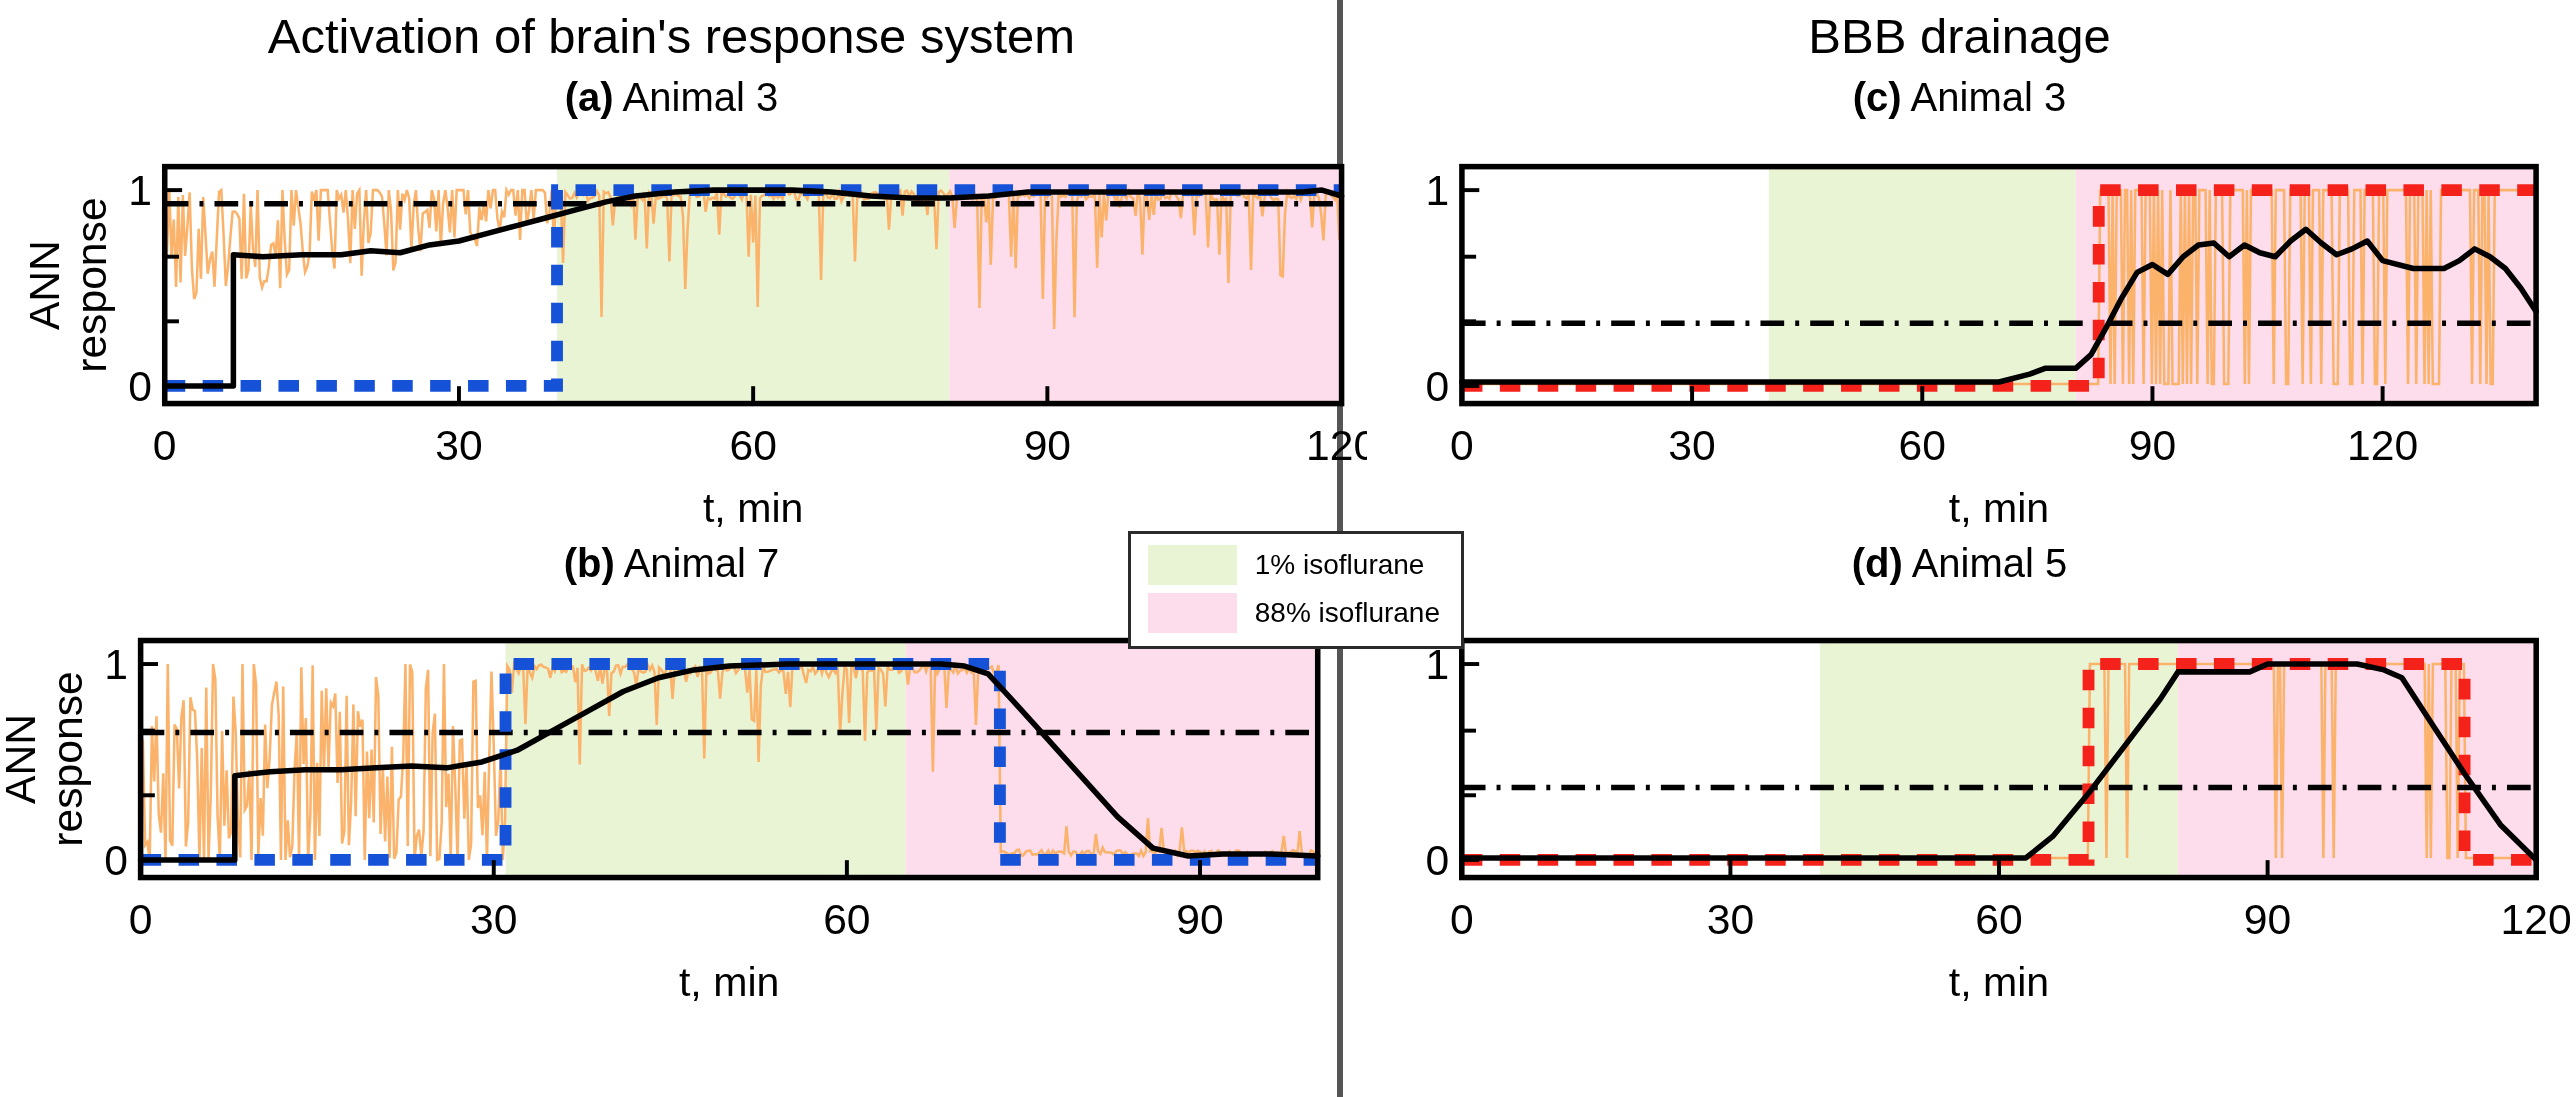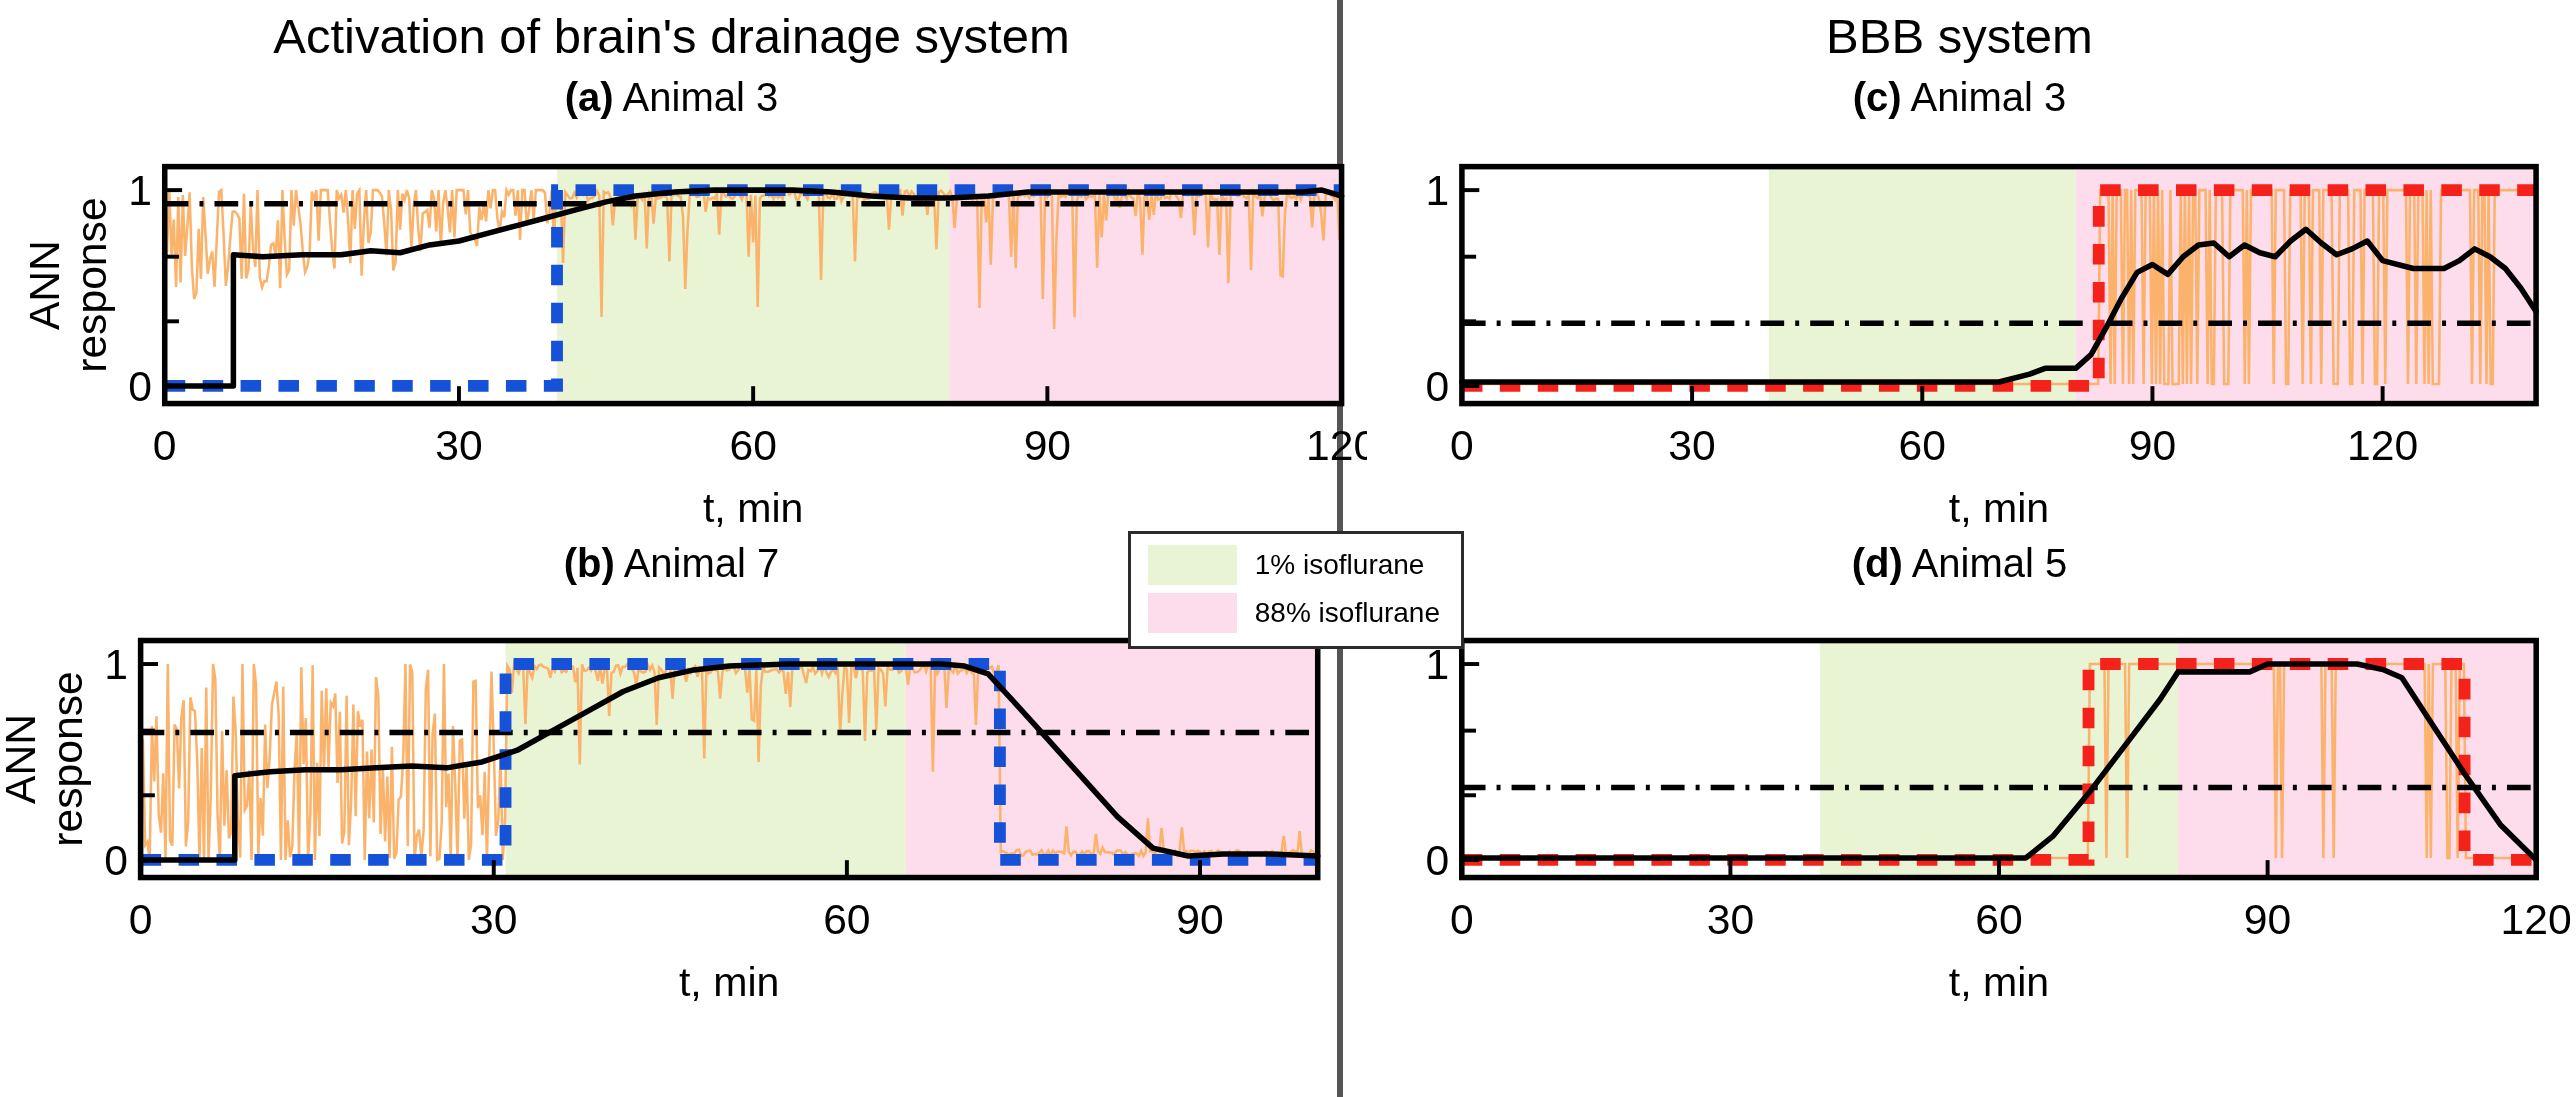--- a/index.html
+++ b/index.html
@@ -66,23 +66,23 @@
   text { font-family: "Liberation Sans", sans-serif; }
   .tick-label { font-size: 54px; fill: #000; }
   .axis-title { font-size: 52px; fill: #000; }
   .ylab { font-size: 54px; fill: #000; }
 </style>
 </head>
 <body>
 
 <div id="figure">
 
-  <div class="group-title" style="left:0px; top:8px; width:1343px;">Activation of brain's drainage system</div>
-
-  <div class="group-title" style="left:1343px; top:8px; width:1233px;">BBB system</div>
+  <div class="group-title" style="left:0px; top:8px; width:1343px;">Activation of brain's response system</div>
+
+  <div class="group-title" style="left:1343px; top:8px; width:1233px;">BBB drainage</div>
 
   <div class="divider" style="left: 1337px; top: 0px; width: 5.5px; height: 1098px; background: rgb(85, 85, 85);"></div>
 
   <div class="panel" style="left:0px; top:75px;padding-left:24px;">
       <div class="panel-title" style="left: 0px; top: 0px; width: 1343px;"><b>(a)</b><span> Animal 3</span></div>
       <svg width="1343" height="466" viewBox="0 0 1700 590">
         <rect x="674.6666666666666" y="116" width="496.66666666666663" height="300" fill="#e9f4d5"></rect>
         <rect x="1171.3333333333333" y="116" width="496.66666666666674" height="300" fill="#fddcec"></rect>
         <polyline points="178,249.72793153297806 180.8653846153846,224.02181147382933 183.73076923076923,145.75206611570252 186.59615384615384,228.25587993629935 189.46153846153845,183.14840290673646 192.32692307692307,268.27380532736424 195.19230769230768,154.42140825451116 198.05769230769232,262.66877792492744 200.92307692307693,152.09663675558738 203.78846153846155,229.12824764729464 206.65384615384616,191.97249649857037 209.51923076923077,148.41309025745255 212.3846153846154,244.33209199971805 215.25,283.58062667136414 218.1153846153846,275.6119096116042 220.98076923076923,194.84546973753206 223.84615384615384,258.0652559260351 226.71153846153845,154.55242853689987 229.5769230769231,201.14329104880272 232.44230769230768,251.67081130588122 235.3076923076923,233.54732248749298 238.1730769230769,223.46811219687638 241.03846153846155,268.17145669522114 243.90384615384613,206.86836822699814 246.76923076923077,148.06218206936478 249.6346153846154,145.75206611570252 252.5,201.62056619196767 255.3653846153846,267.09946693291386 258.2307692307692,241.85687974724834 261.09615384615387,205.47696819163164 263.96153846153845,172.92784953098666 266.8269230769231,172.74041556528948 269.6923076923077,176.01777344176674 272.5576923076923,182.1841605981494 275.4230769230769,258.07714511678387 278.28846153846155,150.5106475381744 281.1538461538462,257.59714403607836 284.0192307692308,246.26041950611906 286.88461538461536,165.0910509479862 289.75,219.47605879911154 292.6153846153846,242.91484423305724 295.4807692307692,145.75206611570252 298.3461538461538,256.5756971831993 301.21153846153845,269.1000594497473 304.0769230769231,260.951308466191 306.9423076923077,261.2839771155695 309.80769230769226,242.91214835562536 312.6730769230769,215.20494303172987 315.53846153846155,213.21105609560425 318.4038461538462,227.87847278380468 321.2692307692308,184.08513771577992 324.1346153846154,269.87146603988066 327,145.75206611570252 329.86538461538464,208.63677592987278 332.7307692307692,252.60264609900213 335.5961538461538,246.84172030726722 338.46153846153845,145.75206611570252 341.3269230769231,190.6696719671532 344.19230769230774,145.75206611570252 347.0576923076923,167.3788106588698 349.9230769230769,187.9281434829277 352.78846153846155,223.23547458696646 355.6538461538462,249.5140883927906 358.5192307692308,242.69387502392706 361.38461538461536,225.44674770049969 364.25,147.59650738951404 367.11538461538464,159.05106497020978 369.9807692307693,145.75206611570252 372.84615384615387,209.78956518937036 375.71153846153845,145.75206611570252 378.5769230769231,145.75206611570252 381.4423076923077,145.75206611570252 384.3076923076923,145.75206611570252 387.1730769230769,184.21085729432585 390.03846153846155,222.3184251808085 392.90384615384613,244.95874140706587 395.7692307692308,145.75206611570252 398.63461538461536,156.4420250347352 401.5,151.68392044148789 404.3653846153846,174.31098845788065 407.23076923076917,145.75206611570252 410.0961538461538,183.84867065720672 412.96153846153845,238.41237744664122 415.8269230769231,145.75206611570252 418.6923076923076,194.87781424849322 421.5576923076923,150.28566294813442 424.4230769230769,145.75206611570252 427.28846153846155,254.1916221634717 430.15384615384613,185.60432532504538 433.0192307692308,145.75206611570252 435.88461538461536,212.75674976660235 438.75,199.85996706591354 441.6153846153846,145.75206611570252 444.48076923076917,145.75206611570252 447.34615384615387,145.75206611570252 450.21153846153845,148.78008865868082 453.07692307692304,154.13229200287532 455.9423076923077,187.4921534362499 458.8076923076923,228.26348593891456 461.67307692307696,145.75206611570252 464.53846153846155,171.43388401898835 467.40384615384613,247.46979244179005 470.26923076923083,237.0090936919425 473.1346153846154,145.75206611570252 476,195.8165082038681 478.86538461538464,150.1214535967788 481.7307692307692,158.01020237931112 484.59615384615387,145.75206611570252 487.46153846153845,155.8835934060333 490.3269230769231,220.3305565213201 493.1923076923077,165.30996573231147 496.0576923076923,145.75206611570252 498.92307692307696,193.95422106592883 501.78846153846155,222.99952622477116 504.65384615384613,175.33510031111814 507.5192307692308,173.30103081289403 510.3846153846154,170.85786549872512 513.25,193.40827628626872 516.1153846153846,145.75206611570252 518.9807692307693,156.99364036327682 521.8461538461538,197.97442085067146 524.7115384615385,145.75206611570252 527.5769230769231,216.72113415368443 530.4423076923076,162.61785706055335 533.3076923076924,145.75206611570252 536.1730769230769,168.24134978573025 539.0384615384615,199.32028336170532 541.9038461538462,145.75206611570252 544.7692307692307,205.7693233814349 547.6346153846155,145.75206611570252 550.5,145.75206611570252 553.3653846153845,145.75206611570252 556.2307692307693,145.75206611570252 559.0961538461539,176.38203660676407 561.9615384615386,145.75206611570252 564.8269230769231,198.72424391766887 567.6923076923077,205.426678927581 570.5576923076924,207.53008435282075 573.4230769230769,216.52563331124853 576.2884615384617,167.42997682958404 579.1538461538462,183.52477073787378 582.0192307692308,163.80696923803075 584.8846153846154,185.37033814080277 587.75,145.75206611570252 590.6153846153846,168.92489100614705 593.4807692307693,145.75206611570252 596.3461538461538,145.75206611570252 599.2115384615385,181.88794382194922 602.0769230769231,196.83057582120247 604.9423076923077,173.1582429458252 607.8076923076923,180.0366432159898 610.6730769230769,145.75206611570252 613.5384615384615,151.50995336531724 616.4038461538462,145.75206611570252 619.2692307692307,145.75206611570252 622.1346153846154,177.97843460714867 625,145.75206611570252 627.8653846153848,208.93905110465505 630.7307692307692,145.75206611570252 633.5961538461538,145.75206611570252 636.4615384615383,189.31618862078594 639.3269230769231,171.21097113674386 642.1923076923076,145.75206611570252 645.0576923076924,182.21777873769886 647.9230769230769,145.75206611570252 650.7884615384617,145.75206611570252 653.6538461538462,145.75206611570252 656.5192307692308,145.75206611570252 659.3846153846152,148.94979680947688 662.25,187.68735486978653 665.1153846153846,173.64738036040163 667.9807692307693,145.75206611570252 670.8461538461538,216.0533744618202 673.7115384615385,145.75206611570252 676.5769230769231,150.36080580558018 679.4423076923077,151.10866699036035 682.3076923076923,237.93080019387446 685.1730769230769,148.17867240502142 688.0384615384615,152.09805116506897 690.9038461538462,156.2925509108954 693.7692307692307,155.97112012368223 696.6346153846154,149.10119743720622 699.5,155.08851963183116 702.3653846153846,149.08105949920508 705.2307692307692,148.4890316910426 708.0961538461538,151.86950957797006 710.9615384615383,147.14967889456494 713.8269230769231,159.23957542008463 716.6923076923077,155.77982090008715 719.5576923076923,155.42829884958172 722.4230769230769,152.7548677481496 725.2884615384615,147.0191964609303 728.1538461538461,152.49951903407333 731.0192307692308,306.50009553112056 733.8846153846154,147.78374545300636 736.75,149.88965080803922 739.6153846153846,148.4511846821863 742.4807692307692,154.72867878199332 745.3461538461539,190.50216127136977 748.2115384615385,158.11999236890853 751.0769230769231,155.09552642375172 753.9423076923077,154.84338197213685 756.8076923076923,149.92113427831674 759.6730769230769,149.4858945954062 762.5384615384617,155.4076948183058 765.4038461538462,157.11269573230794 768.2692307692308,164.09348490407282 771.1346153846154,149.3825326574705 774,208.46021856942224 776.8653846153846,153.26751927097814 779.7307692307693,154.21106533700805 782.5961538461538,158.13054821276194 785.4615384615385,148.2698863910142 788.3269230769231,219.63464152804536 791.1923076923077,148.2944563786569 794.0576923076923,150.79888463269708 796.9230769230769,188.1567272324006 799.7884615384615,154.60415569870287 802.6538461538462,156.44658764504084 805.5192307692307,155.59676616147846 808.3846153846154,153.42202638748518 811.25,152.62065618348214 814.1153846153846,156.5026496234081 816.9807692307692,236.05724581435476 819.8461538461539,147.1938657712053 822.7115384615385,152.0855889916316 825.5769230769231,150.86610152142913 828.4423076923077,153.243261451502 831.3076923076923,154.20404826109262 834.1730769230769,179.55937729089314 837.0384615384615,270.75565984550565 839.9038461538461,196.41835037677143 842.7692307692308,150.47106463299713 845.6346153846154,146.7532790684882 848.5,146.01342044319682 851.3653846153846,154.32731650649646 854.2307692307693,153.91751566050527 857.0961538461538,150.97154492238343 859.9615384615385,145.8637494163911 862.8269230769231,173.25882692331243 865.6923076923077,155.51315224105264 868.5576923076923,157.65332207921898 871.4230769230769,155.44692570419818 874.2884615384615,156.46741782606796 877.1538461538462,149.0249885934182 880.0192307692307,202.31573942996872 882.8846153846154,148.87089240375508 885.75,150.65107365526757 888.6153846153846,153.83112994803133 891.4807692307692,150.64519317292667 894.3461538461538,155.564462601061 897.2115384615383,156.6552985868579 900.0769230769231,152.8207799809531 902.9423076923077,147.5609549468553 905.8076923076923,152.41138858400473 908.6730769230769,157.69000719581572 911.5384615384615,148.14204663426182 914.4038461538461,146.51180032405176 917.2692307692308,229.9134846780169 920.1346153846154,151.55847927490578 923,211.98129868475905 925.8653846153846,152.68664039847687 928.7307692307692,293.8194685912372 931.5961538461538,156.02751153047114 934.4615384615385,152.64320641820711 937.326923076923,152.23017953239264 940.1923076923078,146.36469004370957 943.0576923076923,153.10674470760057 945.923076923077,151.6787588008611 948.7884615384617,156.96510409577633 951.6538461538462,150.56233064220714 954.5192307692308,155.32146457224042 957.3846153846155,151.54133966888406 960.25,156.83797803325655 963.1153846153846,146.56637170332033 965.9807692307693,147.49730194290754 968.8461538461538,151.43281819871515 971.7115384615385,149.13960177046522 974.5769230769232,146.31321377454958 977.4423076923076,157.28916473974562 980.3076923076923,157.55619952689153 983.1730769230769,149.52398149664157 986.0384615384617,151.57306372633678 988.9038461538461,153.0040780516373 991.7692307692307,157.2289658648744 994.6346153846155,146.86714952532128 997.5000000000001,148.12720407611658 1000.3653846153845,147.30145823267435 1003.2307692307693,147.73847238202234 1006.0961538461539,149.90641155775853 1008.9615384615385,259.3838744632993 1011.8269230769231,150.2985573361343 1014.6923076923077,148.9324353011017 1017.5576923076923,155.2136015519423 1020.4230769230769,155.9648896651343 1023.2884615384615,149.54976976055593 1026.1538461538462,156.81661249568674 1029.0192307692307,156.431176502958 1031.8846153846155,148.13342383507762 1034.75,160.06042286898153 1037.6153846153845,153.84853669599255 1040.4807692307693,151.81758595402698 1043.3461538461538,150.56582898420305 1046.2115384615383,148.00891340259187 1049.076923076923,154.5426383800343 1051.9423076923076,236.06477269229558 1054.8076923076924,151.83809737450918 1057.6730769230767,154.62524447473896 1060.5384615384614,149.74096497812525 1063.4038461538462,157.6861157442928 1066.2692307692307,156.48818327234403 1069.1346153846152,156.81075334621306 1072,150.62147181545777 1074.8653846153845,149.0356008246203 1077.7307692307695,148.35539567218098 1080.5961538461538,150.09418417641143 1083.4615384615383,152.43058570532884 1086.3269230769233,146.4819223836588 1089.1923076923076,155.9079883794401 1092.0576923076922,148.95777415848966 1094.9230769230767,195.67758917634177 1097.7884615384614,153.8154025420793 1100.6538461538462,147.10341827908513 1103.5192307692305,149.20911177934323 1106.3846153846152,148.23085848052705 1109.25,146.3031798975527 1112.1153846153848,178.11696298062054 1114.9807692307695,147.27792791274862 1117.8461538461538,146.2935551088073 1120.7115384615386,154.0306055247861 1123.5769230769233,147.60814750643277 1126.4423076923078,150.53577003915115 1129.3076923076924,160.0359385101354 1132.1730769230767,153.33598070781034 1135.0384615384617,166.17545581054964 1137.9038461538462,149.7958399704773 1140.7692307692305,151.77274566704858 1143.6346153846155,177.39598064060323 1146.5,145.98485765342934 1149.3653846153848,155.09072663542656 1152.2307692307693,158.09338662076038 1155.0961538461538,220.60582553883293 1157.9615384615386,148.12636773309032 1160.8269230769233,146.40110271381724 1163.6923076923076,149.39937037407333 1166.5576923076924,153.51474082073554 1169.423076923077,151.49407051764587 1172.2884615384617,147.3692283472201 1175.1538461538462,153.58389558008116 1178.0192307692307,193.4675038740664 1180.8846153846155,157.978617463538 1183.75,150.94900201893728 1186.6153846153845,154.94072588579348 1189.4807692307693,146.7066749499408 1192.3461538461538,151.04277299339157 1195.2115384615386,155.21791693899968 1198.076923076923,147.13522866667705 1200.9423076923076,157.14731135874342 1203.8076923076924,150.49319910338875 1206.673076923077,158.5829412012991 1209.5384615384614,294.8116008960108 1212.4038461538462,155.0093744665092 1215.2692307692307,152.35788896555965 1218.1346153846155,186.56418983901324 1221,153.50719963919283 1223.8653846153845,240.16227262560415 1226.7307692307693,153.32301473775345 1229.5961538461538,155.59187459073627 1232.4615384615383,153.08903403771848 1235.326923076923,152.55974962382987 1238.1923076923076,153.1338052346087 1241.0576923076924,150.39253897517773 1243.9230769230767,151.63575816844894 1246.7884615384614,152.95092415494832 1249.6538461538462,230.0652191226679 1252.5192307692307,149.0788348485862 1255.3846153846155,244.6615271094187 1258.25,151.96437471160618 1261.1153846153845,153.14005169785804 1263.9807692307693,149.35360917166525 1266.8461538461538,153.07810708972022 1269.7115384615383,150.23132746319118 1272.576923076923,155.74896723573863 1275.4423076923078,151.27019038326915 1278.3076923076922,153.54881757050225 1281.173076923077,150.02991844783736 1284.0384615384617,150.8472094996486 1286.9038461538462,150.08973356766614 1289.7692307692307,283.5065304227827 1292.6346153846155,149.3280664676231 1295.5,154.68876464688032 1298.3653846153845,147.27354475754237 1301.2307692307693,147.26740288335742 1304.0961538461538,321.4829051704446 1306.9615384615383,208.0933117608469 1309.826923076923,150.28132091341 1312.6923076923078,154.20491085244606 1315.5576923076922,152.4366406894266 1318.423076923077,154.2721546475491 1321.2884615384617,149.09767863112853 1324.1538461538462,148.89245501129835 1327.0192307692307,152.94710415741815 1329.8846153846155,306.8354730119146 1332.75,159.92777265750004 1335.6153846153845,150.2848564717488 1338.4807692307693,153.51650862010922 1341.3461538461538,147.87792117032757 1344.2115384615386,157.14971955687827 1347.0769230769233,154.505374975618 1349.9423076923076,153.25553713835131 1352.8076923076924,154.37141582630733 1355.673076923077,152.59636793631205 1358.5384615384617,243.97301891329735 1361.4038461538462,151.40765882531292 1364.2692307692307,205.54544904195245 1367.1346153846155,150.56053310785876 1370,184.13662714791812 1372.8653846153845,148.45020033098945 1375.7307692307693,148.26544541106682 1378.5961538461538,150.10147475232645 1381.4615384615386,158.1208938679943 1384.326923076923,153.4813340558124 1387.1923076923076,168.09767938012587 1390.0576923076924,152.65247763149165 1392.923076923077,152.07176230339655 1395.7884615384614,156.65912873561166 1398.6538461538462,147.03842258314825 1401.5192307692307,154.6208355907844 1404.3846153846155,156.49957310703917 1407.25,178.27419084051283 1410.1153846153845,146.59902692500503 1412.9807692307693,157.21685096116602 1415.8461538461538,227.4055849996069 1418.7115384615383,146.56434204451716 1421.576923076923,152.26319286740608 1424.4423076923076,183.57141420868484 1427.3076923076924,150.74542568553215 1430.1730769230767,176.98932815407693 1433.0384615384614,146.8536980303066 1435.9038461538462,157.74464055208261 1438.7692307692307,156.7472610646813 1441.6346153846155,146.52462887880978 1444.5,155.60072427857205 1447.3653846153845,154.30525015635607 1450.2307692307693,156.81974198776186 1453.0961538461538,146.44642200173956 1455.9615384615383,146.23266844462978 1458.826923076923,153.40209092844032 1461.6923076923078,157.91988679861333 1464.5576923076922,181.23359595004595 1467.423076923077,149.19747234071218 1470.2884615384617,151.59002500096693 1473.1538461538462,152.5845924505025 1476.0192307692307,146.91467973026204 1478.8846153846155,150.78950782013243 1481.75,202.69303312757407 1484.6153846153845,149.4520265779435 1487.4807692307693,152.8388573805472 1490.3461538461538,146.31599212434026 1493.2115384615383,150.42889214935906 1496.076923076923,151.9360948803427 1498.9423076923078,218.47643399886232 1501.8076923076922,146.50974959215102 1504.673076923077,156.94765460126348 1507.5384615384617,157.78544942766803 1510.4038461538462,157.68729910219076 1513.2692307692307,227.5356305531267 1516.1346153846155,150.63253137012867 1519,157.80848832099798 1521.8653846153845,156.36705084510675 1524.7307692307693,263.4391029402808 1527.5961538461538,153.05328740564386 1530.4615384615386,149.30060328310742 1533.3269230769233,148.18045027480144 1536.1923076923076,152.9980196010568 1539.0576923076924,152.2608809601362 1541.923076923077,149.5386278357911 1544.7884615384617,154.19186267681607 1547.6538461538462,156.19162457644143 1550.5192307692307,152.4741159533728 1553.3846153846155,246.91556027014232 1556.25,148.35626440853162 1559.1153846153845,153.7059624597723 1561.9807692307693,156.11067670735355 1564.8461538461538,149.70392577518703 1567.7115384615386,178.80617580454282 1570.576923076923,154.74444355726365 1573.4423076923076,145.7845033363032 1576.3076923076924,149.81454704775797 1579.173076923077,155.7387950746574 1582.0384615384614,158.48902567300593 1584.9038461538462,156.2745858770184 1587.7692307692307,157.27569338191336 1590.6346153846155,253.71015407790486 1593.5,254.91492567375133 1596.3653846153845,175.06337834475107 1599.2307692307693,148.0461787062136 1602.0961538461538,153.99696986521172 1604.9615384615383,155.77904632737602 1607.826923076923,153.29959516343473 1610.6923076923076,156.78454674002217 1613.5576923076924,148.29930567620556 1616.4230769230767,157.98297722792364 1619.2884615384614,149.19028379945928 1622.1538461538462,151.71131540296892 1625.0192307692307,152.596147091636 1627.8846153846155,152.69009477011707 1630.75,193.10250121878155 1633.6153846153845,149.62042239543888 1636.4807692307693,150.71401729736453 1639.3461538461538,156.03016605380589 1642.2115384615383,176.04003623936362 1645.076923076923,209.3218296649488 1647.9423076923078,151.68258890920623 1650.8076923076922,147.83746514072232 1653.673076923077,151.1978833182938 1656.5384615384617,153.60858951829192 1659.4038461538462,157.6099596857132 1662.2692307692307,145.8900536815675 1665.1346153846155,209.05259076383715 1668,150.4893061596331" fill="none" stroke="#fbb36b" stroke-width="3.2"></polyline>
         <line x1="178" y1="163.10743801652896" x2="1668" y2="163.10743801652896" stroke="#000000" stroke-width="7" stroke-dasharray="30 14 5 14"></line>

